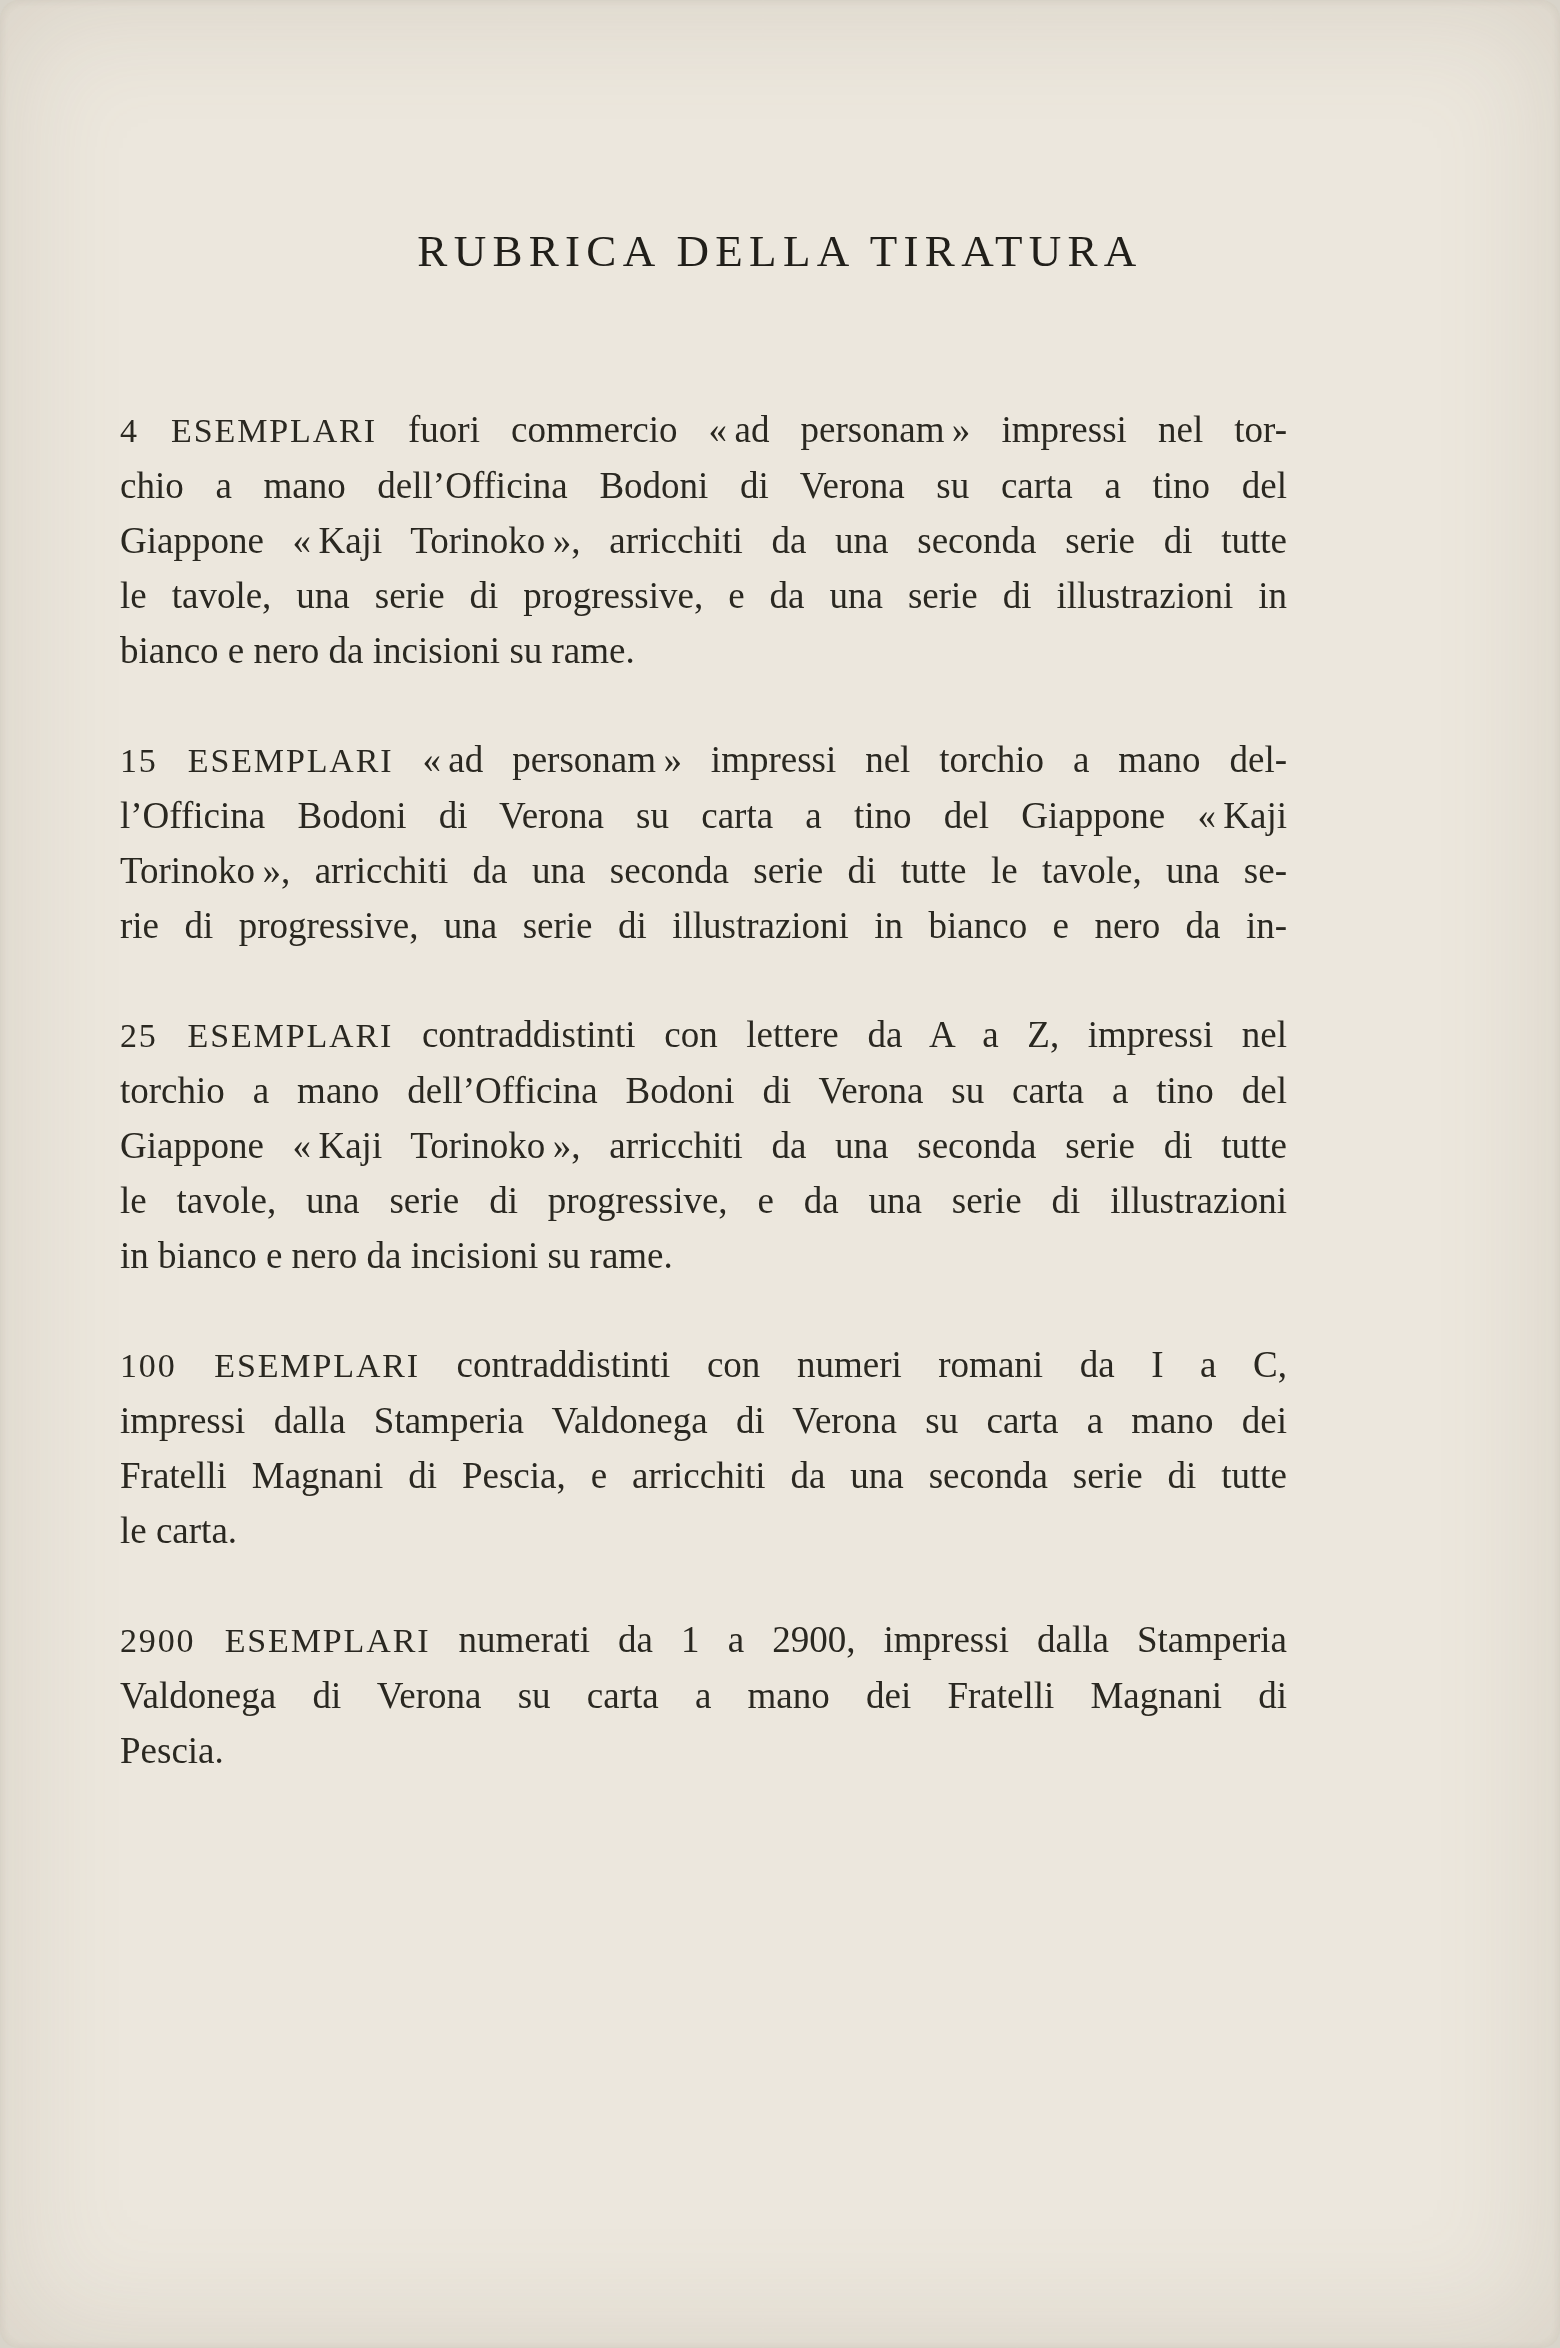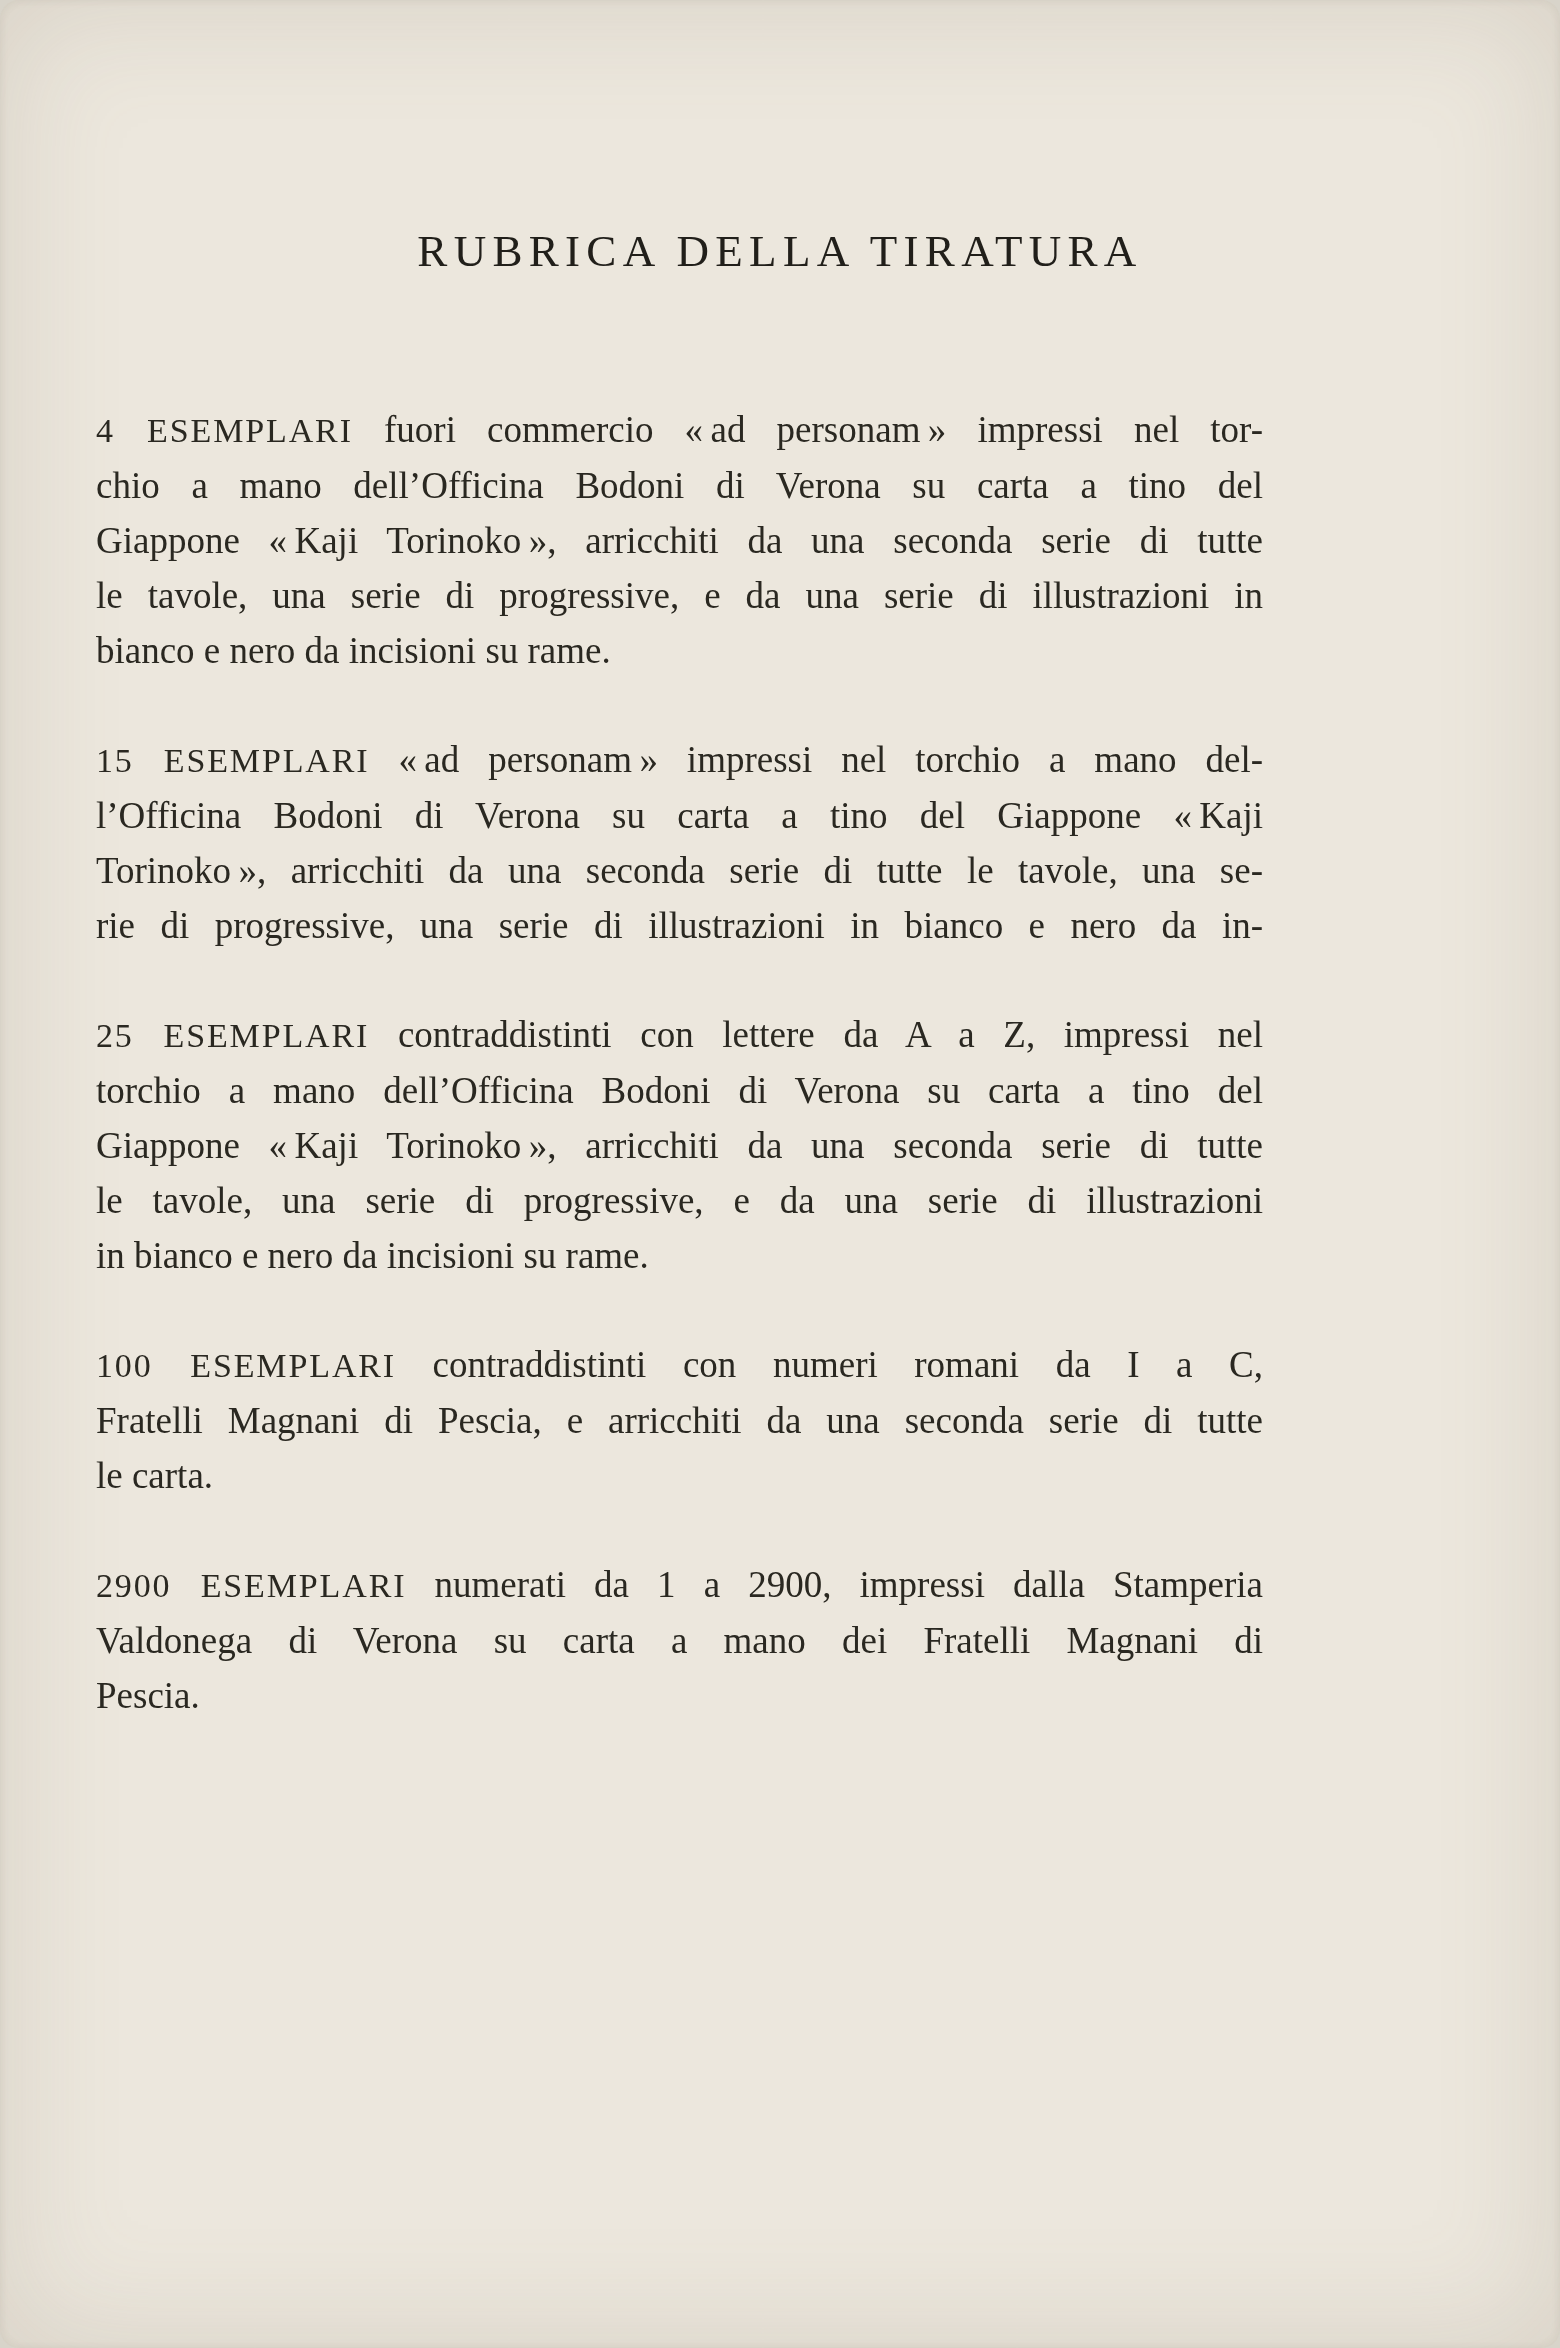--- a/index.html
+++ b/index.html
@@ -24,21 +24,21 @@
     padding-top: 225px;
     text-align: center;
     font-size: 45px;
     line-height: 53px;
     letter-spacing: 0.14em;
     color: #211f1a;
     font-weight: normal;
     margin: 0;
   }
   .text-block {
-    margin-left: 96px;
+    margin-left: 120px;
     width: 1167px;
     margin-top: 124px;
     font-size: 37px;
     line-height: 55px;
   }
   .para {
     margin: 0 0 54px 0;
   }
   .line {
     text-align: justify;
@@ -80,20 +80,21 @@
     <section class="para">
       <div class="line"><span class="lead">25 ESEMPLARI</span><span> contraddistinti con lettere da A a Z, impressi nel</span></div>
       <div class="line">torchio a mano dell’Officina Bodoni di Verona su carta a tino del</div>
       <div class="line">Giappone « Kaji Torinoko », arricchiti da una seconda serie di tutte</div>
       <div class="line">le tavole, una serie di progressive, e da una serie di illustrazioni</div>
       <div class="line last">in bianco e nero da incisioni su rame.</div>
     </section>
 
     <section class="para">
       <div class="line"><span class="lead">100 ESEMPLARI</span><span> contraddistinti con numeri romani da I a C,</span></div>
+      <div class="line">impressi dalla Stamperia Valdonega di Verona su carta a mano dei</div>
       <div class="line">Fratelli Magnani di Pescia, e arricchiti da una seconda serie di tutte</div>
       <div class="line last">le carta.</div>
     </section>
 
     <section class="para">
       <div class="line"><span class="lead">2900 ESEMPLARI</span><span> numerati da 1 a 2900, impressi dalla Stamperia</span></div>
       <div class="line">Valdonega di Verona su carta a mano dei Fratelli Magnani di</div>
       <div class="line last">Pescia.</div>
     </section>
 

